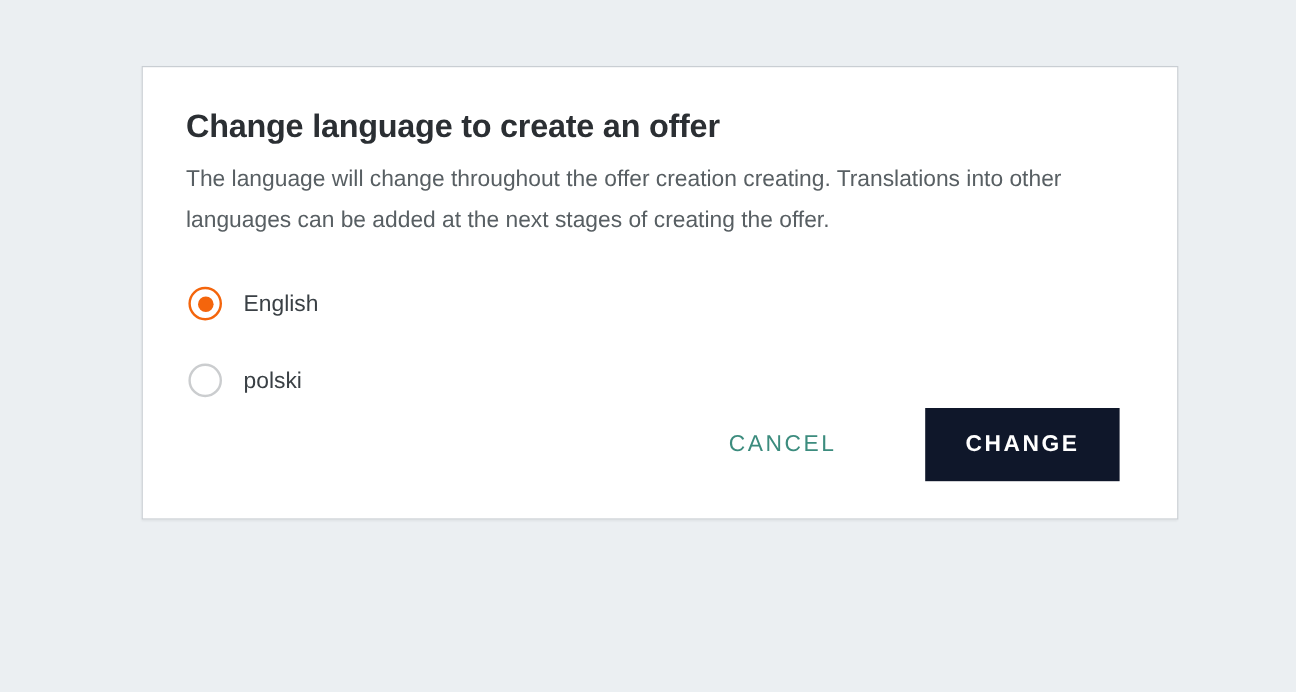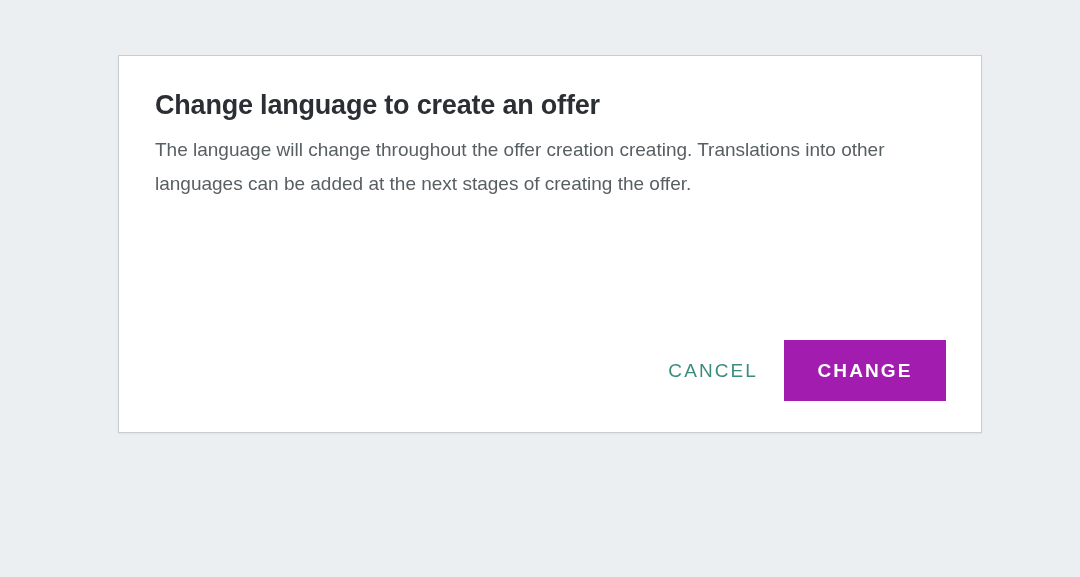--- a/index.html
+++ b/index.html
@@ -100,39 +100,40 @@
 
   .radio-label {
     font-size: 19px;
     color: #3a4045;
     margin-left: 18px;
     line-height: 1;
   }
 
   #dialog-actions {
     position: absolute;
-    right: 1px;
+    right: 14px;
     bottom: 0;
     display: flex;
+    gap: 48px;
   }
 
   #cancel-button {
     background: none;
     border: none;
     font-family: "Liberation Sans", sans-serif;
     font-size: 19px;
     letter-spacing: 2.1px;
     color: #3c8c7e;
     cursor: pointer;
     padding: 14px 12px;
     margin-right: 14px;
   }
 
   #change-button {
-    background: #a21caf;
+    background: #0f172a;
     border: none;
     font-family: "Liberation Sans", sans-serif;
     font-size: 19px;
     font-weight: bold;
     letter-spacing: 2.1px;
     color: #ffffff;
     cursor: pointer;
     width: 162px;
     height: 61px;
     line-height: 61px;
@@ -143,20 +144,33 @@
 </head>
 <body>
 
 <div id="dialog-card">
   <div id="dialog-body">
 
     <h1 id="dialog-title">Change language to create an offer</h1>
 
     <p id="dialog-description">The language will change throughout the offer creation creating. Translations into other languages can be added at the next stages of creating the offer.</p>
 
+    <div id="language-options">
+
+      <label class="radio-row">
+        <span class="radio-mark checked"></span>
+        <span class="radio-label">English</span>
+      </label>
+
+      <label class="radio-row">
+        <span class="radio-mark unchecked"></span>
+        <span class="radio-label">polski</span>
+      </label>
+
+    </div>
 
     <div id="dialog-actions">
       <button id="cancel-button">CANCEL</button>
       <button id="change-button">CHANGE</button>
     </div>
 
   </div>
 </div>
 
 </body></html>

